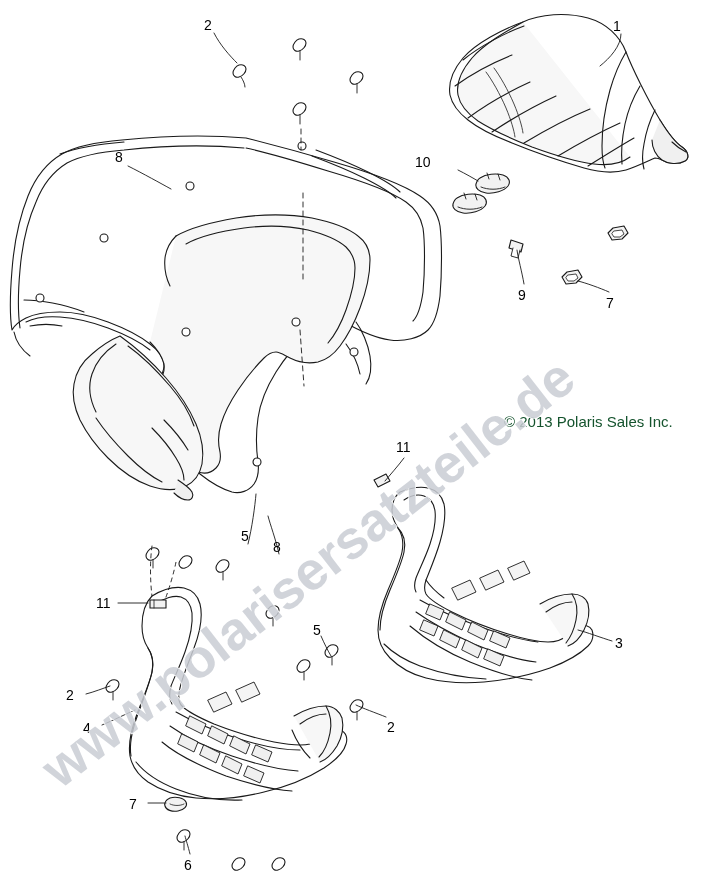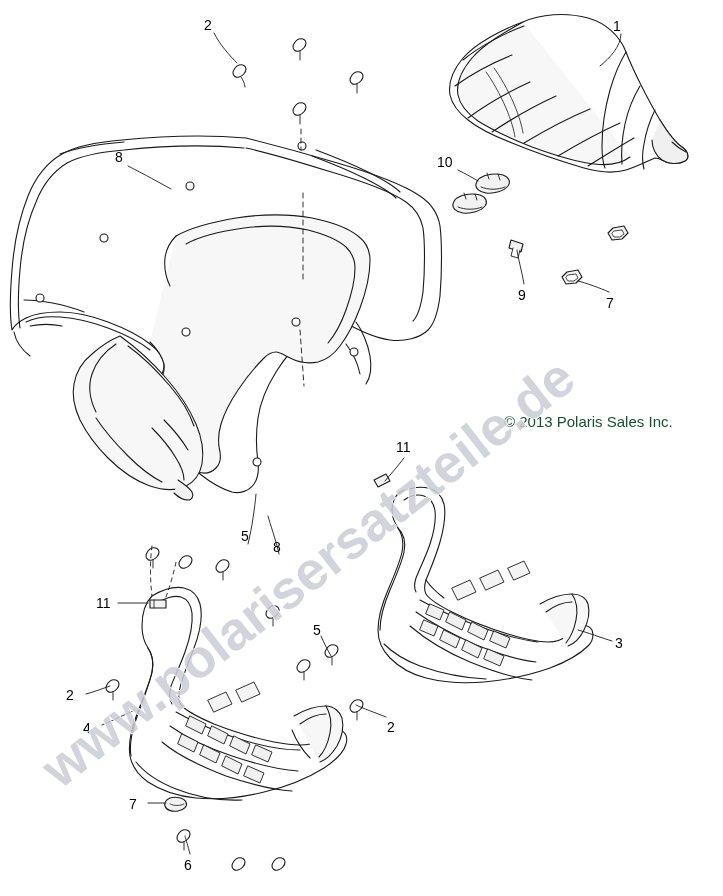--- a/index.html
+++ b/index.html
@@ -456,21 +456,21 @@
 
         <path d="M166 597 C170 586 174 572 176 562" stroke-dasharray="4 4"></path>
         <path d="M152 546 C150 560 150 580 152 596" stroke-dasharray="4 4"></path>
       </g>
     </g>
   </svg>
 
   <div class="callout" style="left:613px; top:19px;">1</div>
   <div class="callout" style="left:204px; top:18px;">2</div>
   <div class="callout" style="left:115px; top:150px;">8</div>
-  <div class="callout" style="left:437px; top:155px;">10</div>
+  <div class="callout" style="left:415px; top:155px;">10</div>
   <div class="callout" style="left:518px; top:288px;">9</div>
   <div class="callout" style="left:606px; top:296px;">7</div>
   <div class="callout" style="left:396px; top:440px;">11</div>
   <div class="callout" style="left:241px; top:529px;">5</div>
   <div class="callout" style="left:273px; top:540px;">8</div>
   <div class="callout" style="left:615px; top:636px;">3</div>
   <div class="callout" style="left:96px;  top:596px;">11</div>
   <div class="callout" style="left:313px; top:623px;">5</div>
   <div class="callout" style="left:66px;  top:688px;">2</div>
   <div class="callout" style="left:83px;  top:721px;">4</div>

